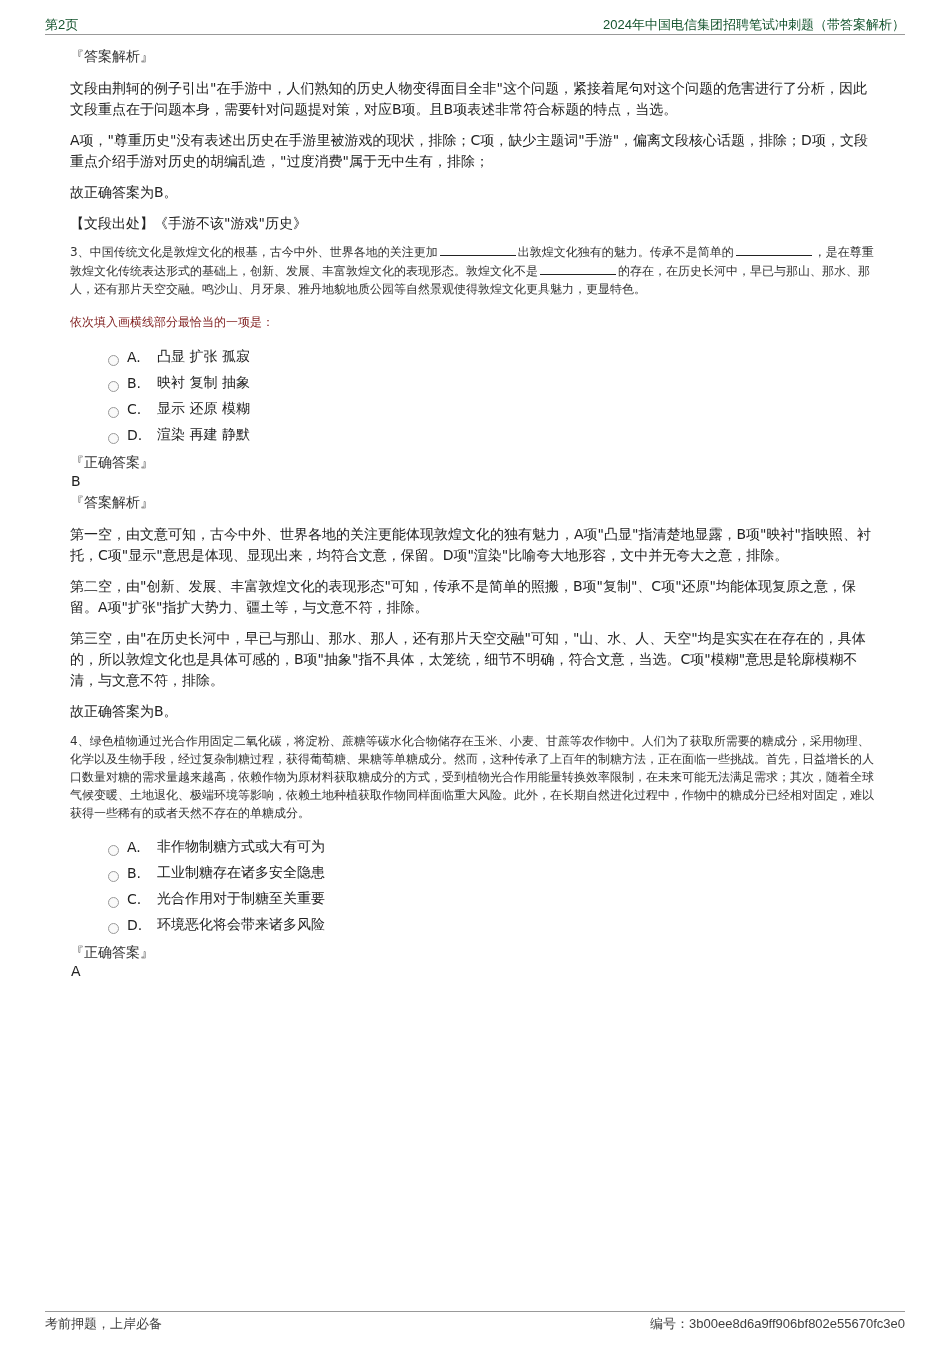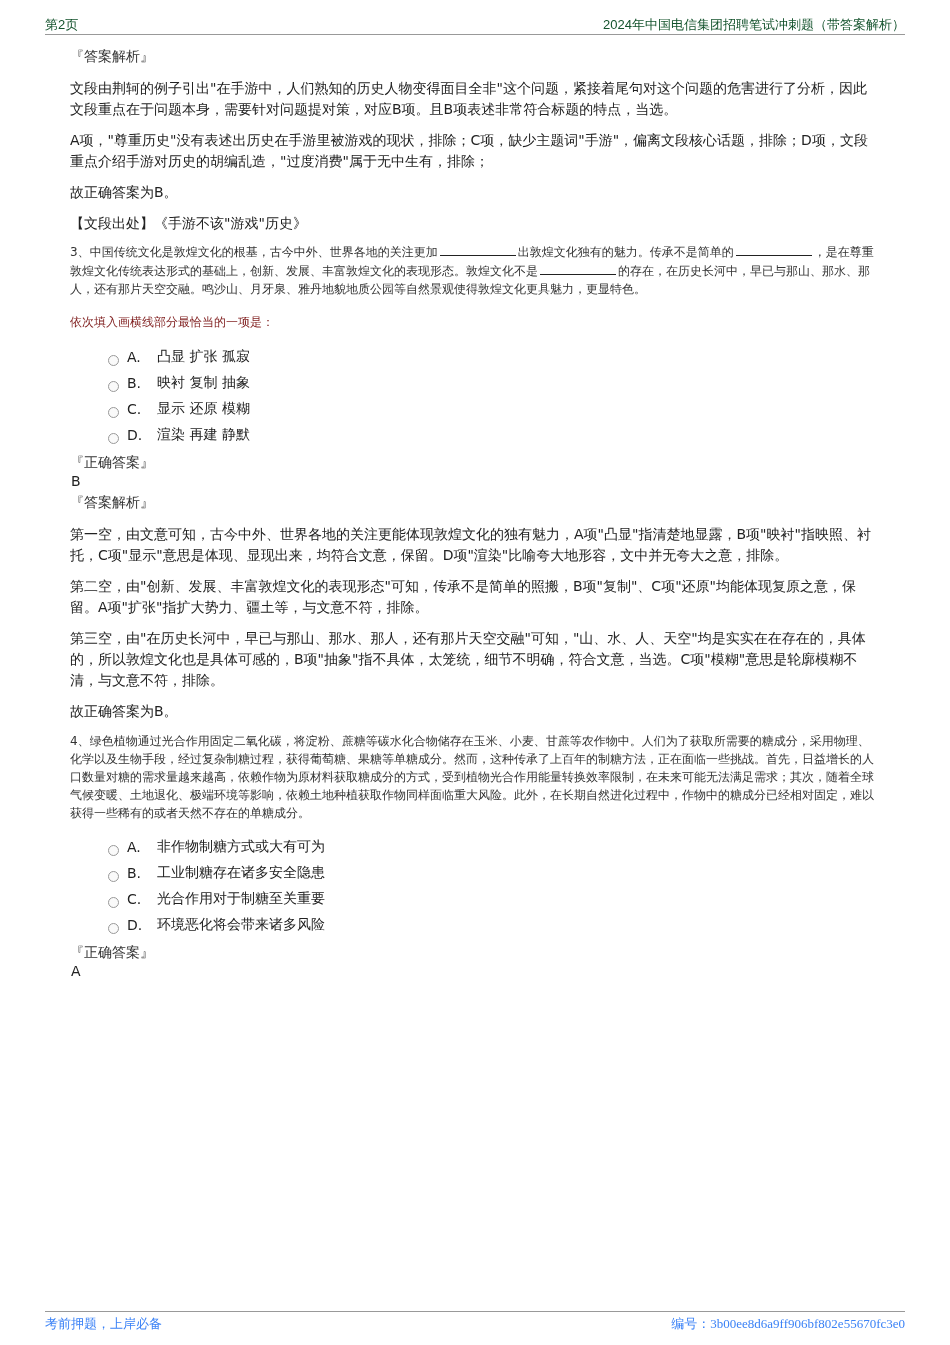--- a/index.html
+++ b/index.html
@@ -1,20 +1,20 @@
 <!DOCTYPE html>
 <html><head>
 <meta charset="utf-8">
 <style>
   html, body { margin: 0; padding: 0; background: #ffffff; }
   body { width: 950px; height: 1345px; position: relative; font-family: "DejaVu Sans", sans-serif; color: #222; overflow: hidden; }
   .page-header { position: absolute; left: 45px; right: 45px; top: 14px; height: 20px; border-bottom: 1px solid #999; font-family: "Liberation Sans", sans-serif; font-size: 13px; color: #14532d; }
   .page-header .left { position: absolute; left: 0; top: 2px; }
   .page-header .right { position: absolute; right: 0; top: 2px; }
-  .page-footer { position: absolute; left: 45px; right: 45px; top: 1311px; height: 20px; border-top: 1px solid #999; font-family: Liberation Serif, serif; font-size: 13px; color: #3b82f6; }
+  .page-footer { position: absolute; left: 45px; right: 45px; top: 1311px; height: 20px; border-top: 1px solid #999; font-family: Liberation Sans, sans-serif; font-size: 13px; color: #404040; }
   .page-footer .left { position: absolute; left: 0; top: 3px; }
   .page-footer .right { position: absolute; right: 0; top: 3px; }
   .content { position: absolute; left: 57px; top: 46px; width: 810px; margin-left: 13px; }
   .label { font-size: 14px; color: #333; line-height: 20px; }
   .para { font-size: 14px; line-height: 21px; color: #222; margin: 0; }
   .q-text { font-size: 12px; line-height: 18px; color: #333; margin: 0; }
   .prompt { font-size: 12px; color: #7f1d1d; line-height: 20px; }
   .options { margin-left: 38px; }
   .option { display: flex; align-items: center; height: 26px; font-size: 14px; color: #222; }
   .radio { width: 9px; height: 9px; border: 1px solid #999; border-radius: 50%; margin-right: 8px; margin-top: 6px; background: #fafafa; }

